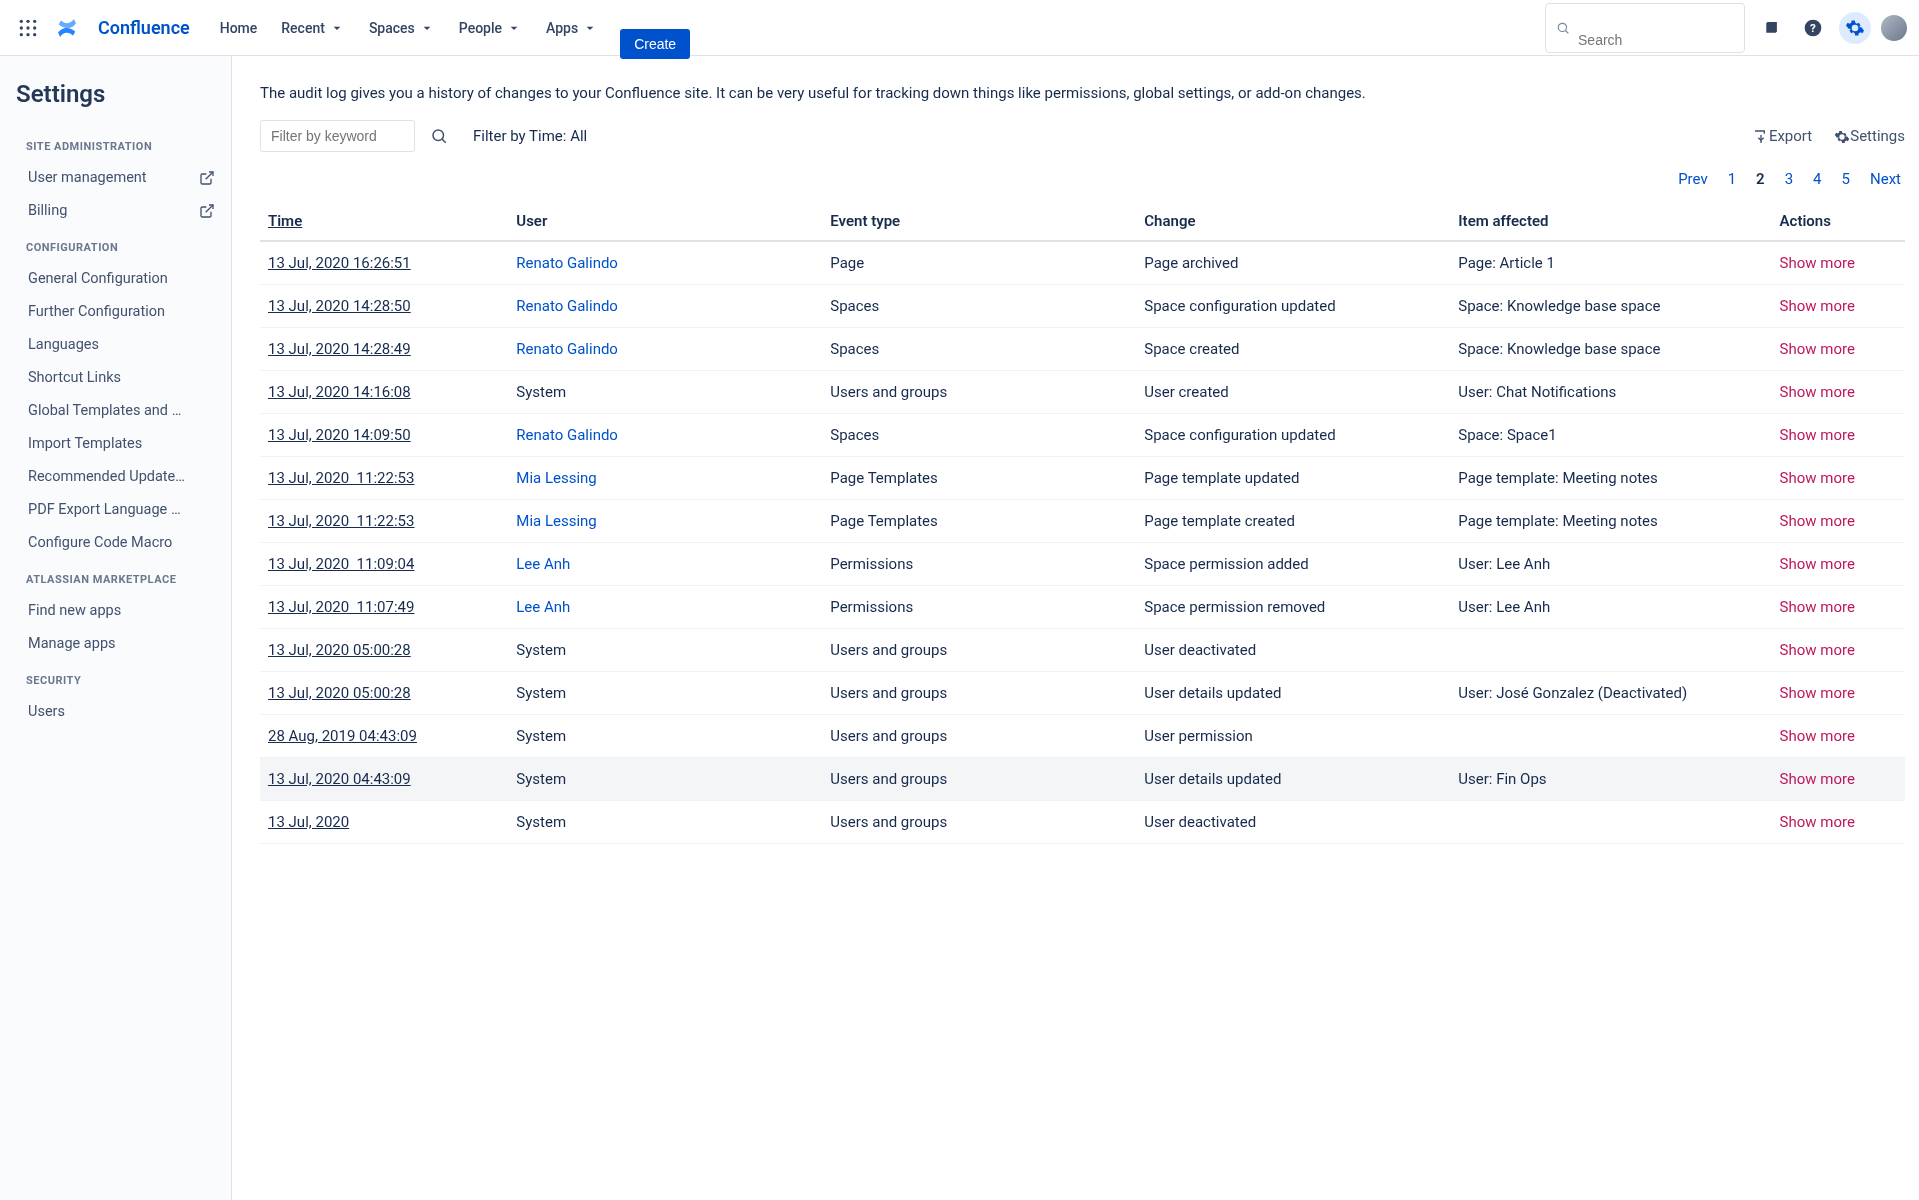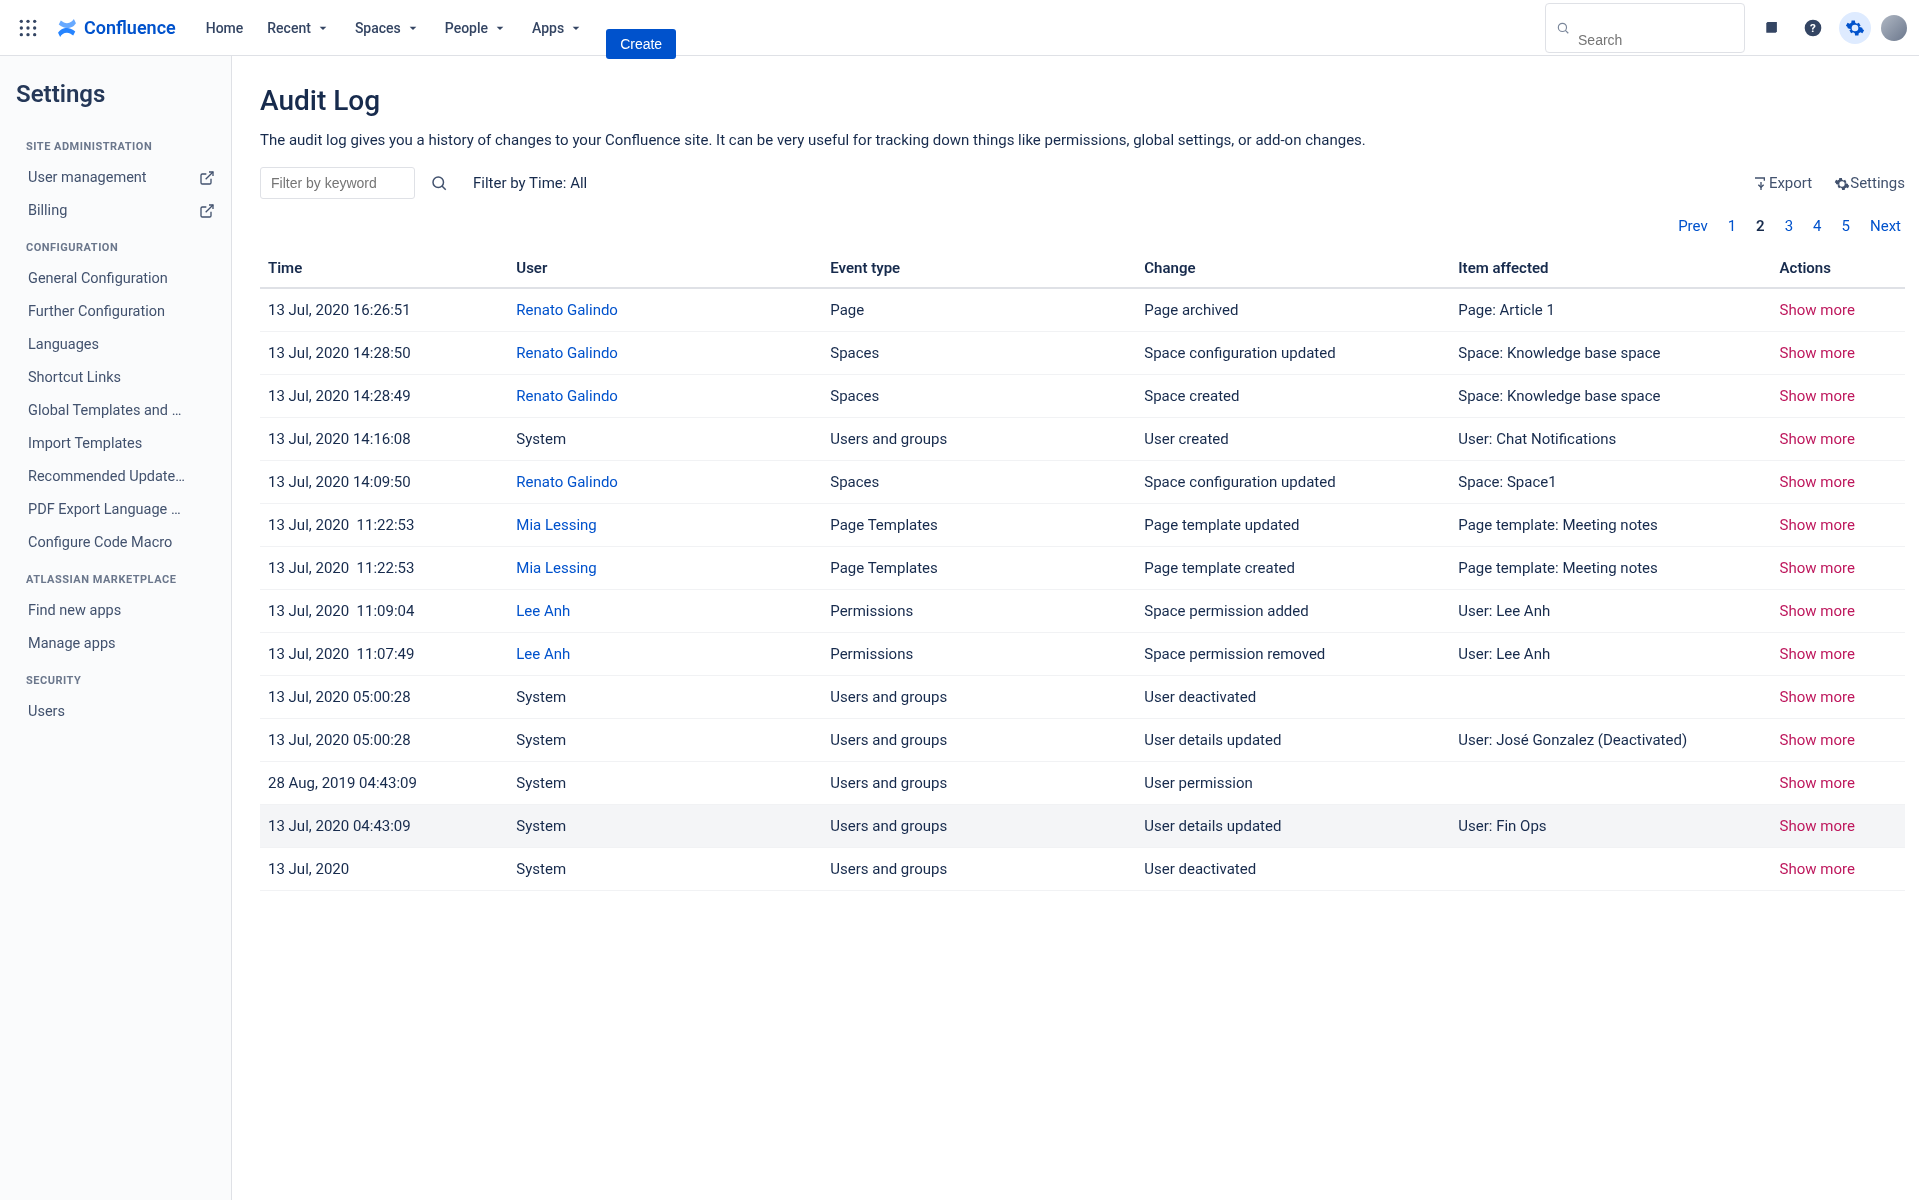--- a/index.html
+++ b/index.html
@@ -1,21 +1,21 @@
 <!DOCTYPE html>
 <html><head>
 <meta charset="utf-8">
 <style>
 * { box-sizing: border-box; margin: 0; padding: 0; }
 body { font-family: -apple-system, BlinkMacSystemFont, "Segoe UI", Roboto, sans-serif; font-size: 14px; color: #172B4D; background: #fff; }
 
 
 .topnav { height: 56px; border-bottom: 1px solid #dfe1e6; display: flex; align-items: center; padding: 0 12px; gap: 4px; }
 .app-switcher { width: 32px; height: 32px; display:flex; align-items:center; justify-content:center; border-radius:3px; cursor:pointer; color:#344563;}
-.logo { display:flex; align-items:center; gap:6px; padding:0 8px; color:#0052CC; font-weight:600; font-size:18px; cursor:pointer;}
+.logo { display:flex; align-items:center; gap:20px; padding:0 8px; color:#0052CC; font-weight:600; font-size:18px; cursor:pointer;}
 .logo svg { color:#2684FF; }
 .nav-links { display:flex; align-items:center; gap:4px; margin-left:8px; }
 .nav-link { display:flex; align-items:center; gap:4px; padding:6px 10px; border-radius:3px; cursor:pointer; color:#344563; font-weight:500;}
 .chev-down { width:16px; height:16px; }
 .create-btn { background:#0052CC; color:#fff; border:none; padding:7px 14px; border-radius:3px; font-weight:500; font-size:14px; cursor:pointer; margin-left:8px;margin-top:33px;}
 .spacer { flex:1; }
 .search-box { display:flex; align-items:center; gap:8px; background:#fff; border:1px solid #dfe1e6; border-radius:4px; padding:4px 10px; width:200px; color:#7A869A;}
 .search-box input { border:none; outline:none; font-size:14px; width:100%; color:#172B4D;margin-top:24px; }
 .top-icon { width:32px; height:32px; display:flex; align-items:center; justify-content:center; border-radius:50%; cursor:pointer; color:#344563; margin-left:6px;}
 .top-icon.highlight { background:#DEEBFF; color:#0052CC; }
@@ -45,21 +45,21 @@
 .pager-row { display:flex; justify-content:flex-end; gap:20px; padding:10px 4px 14px 0; font-size:15px;}
 .pager-row span, .pager-row a { cursor:pointer; color:#0052CC;}
 .pager-row .current { color:#172B4D; font-weight:600; cursor:default;}
 
 table.audit { width:100%; border-collapse:collapse; }
 table.audit th { text-align:left; font-weight:600; font-size:15px; padding:10px 8px; border-bottom:2px solid #dfe1e6; color:#172B4D;}
 table.audit td { padding:12px 8px; border-bottom:1px solid #f1f2f4; font-size:15px; vertical-align:top;}
 table.audit tr.highlight td { background:#f4f5f7; }
 .user-link { color:#0052CC; cursor:pointer; }
 .show-more { color:#be185d; cursor:pointer; white-space:nowrap;}
-.col-time { width:170px; }
+.col-time { width:170px;text-decoration:underline; }
 .col-user { width:215px; }
 .col-event { width:215px; }
 .col-change { width:215px; }
 .col-item { width:220px; }
 .col-actions { width:80px; text-align:left;}
 </style>
 </head>
 <body>
 
 <div class="topnav">
@@ -198,21 +198,20 @@
           <span class="label">Manage apps</span>
         </div>
         <div class="side-group-title">SECURITY</div>
         <div class="side-item">
           <span class="label">Users</span>
         </div>
       </div>
   </div>
 
   <div class="main">
-    <div class="page-title">Audit Log</div>
     <div class="page-desc">The audit log gives you a history of changes to your Confluence site. It can be very useful for tracking down things like permissions, global settings, or add-on changes.</div>
 
     <div class="filter-row">
       <input class="filter-input" placeholder="Filter by keyword" style="">
       <div class="search-icon-btn">
         <svg width="18" height="18" viewBox="0 0 24 24" fill="none" stroke="currentColor" stroke-width="2">
             <circle cx="11" cy="11" r="7"></circle>
             <line x1="21" y1="21" x2="16" y2="16"></line>
           </svg>
       </div>

